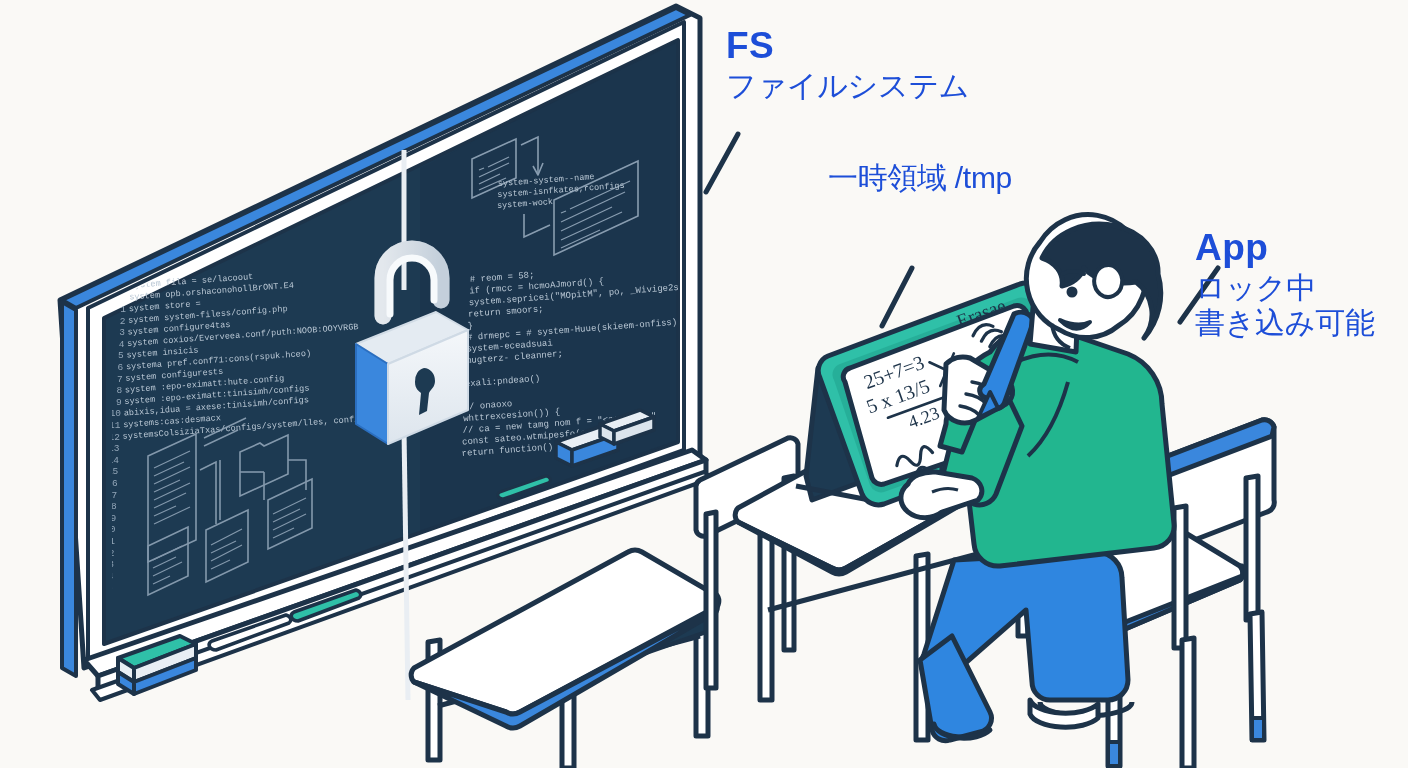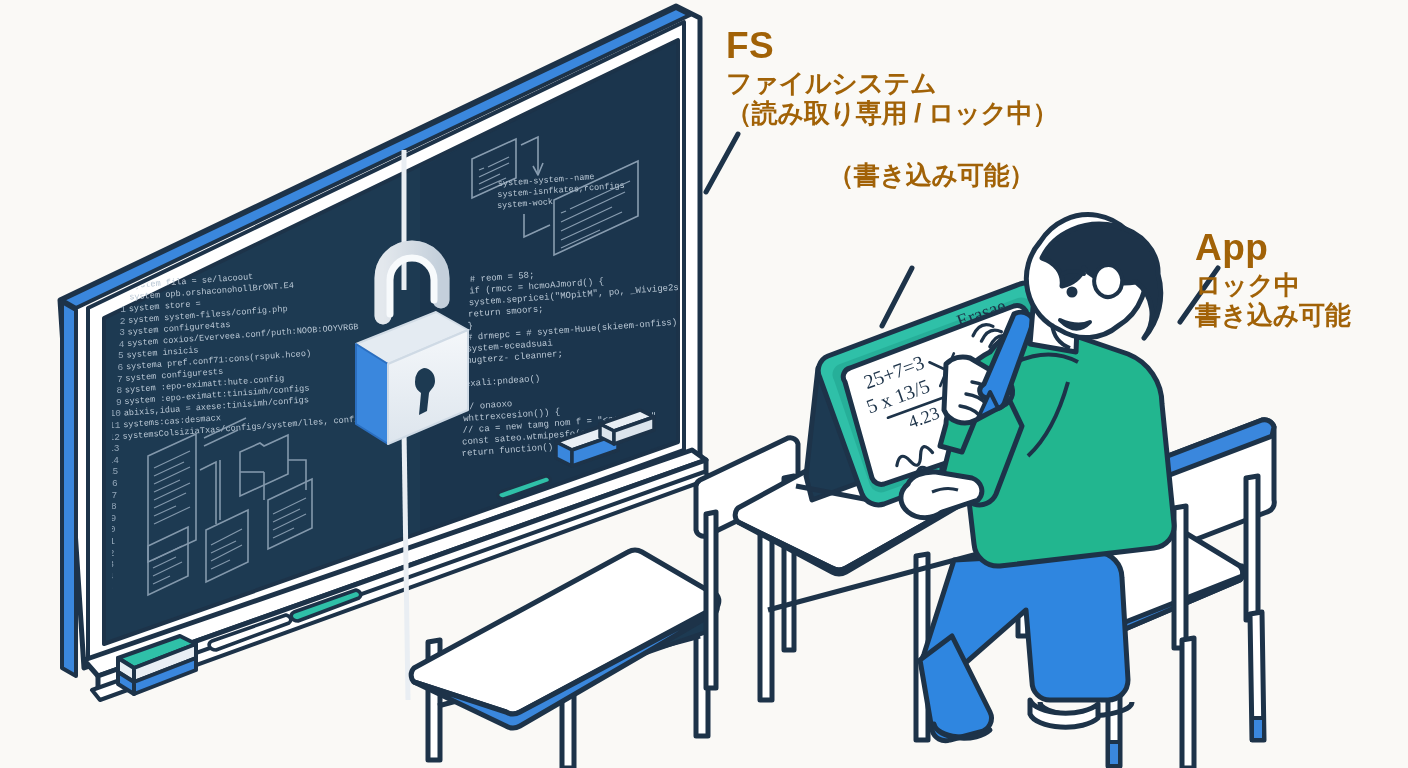--- a/index.html
+++ b/index.html
@@ -21,33 +21,33 @@
   #art {
     position: absolute;
     left: 0;
     top: 0;
     width: 1408px;
     height: 768px;
   }
   
   .anno {
     position: absolute;
-    color: #a16207;
+    color: #1d4ed8;
     line-height: 1.18;
     white-space: nowrap;
   }
   .anno .big {
     font-size: 38px;
     font-weight: 700;
     letter-spacing: 0.5px;
     display: block;
   }
   .anno .sub {
-    font-size: 26px;
-    font-weight: 700;
+    font-size: 30px;
+    font-weight: 400;
     display: block;
     letter-spacing: -0.3px;
   }
   #anno-fs  { left: 726px; top: 24px; }
   #anno-tmp { left: 828px; top: 160px; }
   #anno-app { left: 1195px; top: 186px; }
 
   #anno-fs .big  { font-size: 37px; }
   #anno-tmp .big { font-size: 37px; }
   #anno-app .big { font-size: 37px; margin-top: 40px; }
@@ -466,25 +466,24 @@
       <path d="M1060 320 q16 16 30 2 q-12 6 -30 -2 Z" fill="#1d3349" stroke="#1d3349" stroke-width="4" stroke-linejoin="round"></path>
 
       <path d="M1052 324 q2 18 18 24" fill="none" stroke="#1d3349" stroke-width="4"></path>
     </g>
 
   </svg>
 
   <div class="anno" id="anno-fs">
     <span class="big">FS</span>
     <span class="sub">ファイルシステム</span>
-    <span class="sub">（読み取り専用 / ロック中）</span>
   </div>
 
   <div class="anno" id="anno-tmp">
-    <span class="sub">（書き込み可能）</span>
+    <span class="sub">一時領域 /tmp</span>
   </div>
 
   <div class="anno" id="anno-app">
     <span class="big">App</span>
     <span class="sub">ロック中</span>
     <span class="sub">書き込み可能</span>
   </div>
 
 </div>
 

